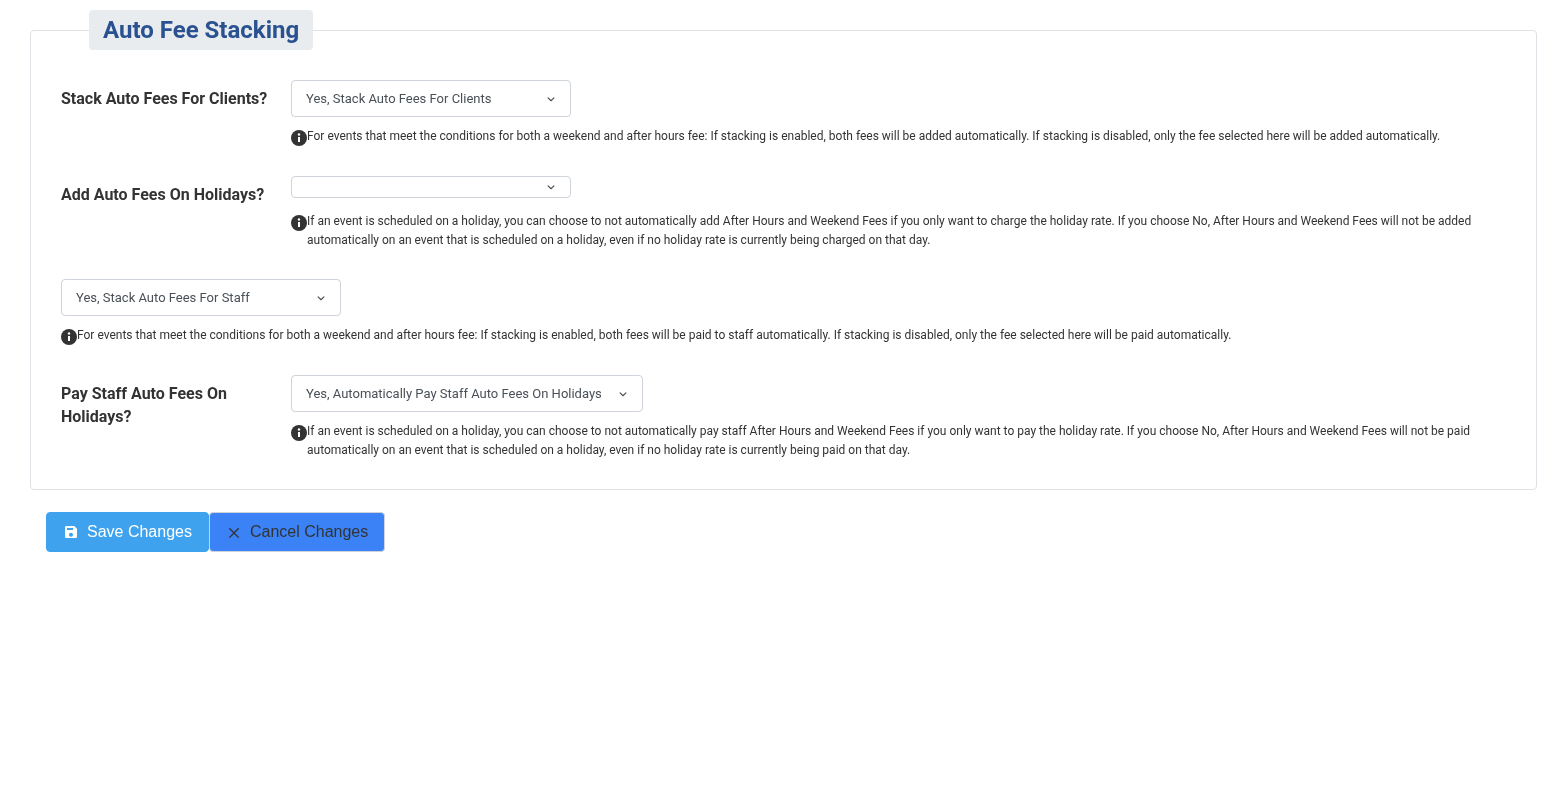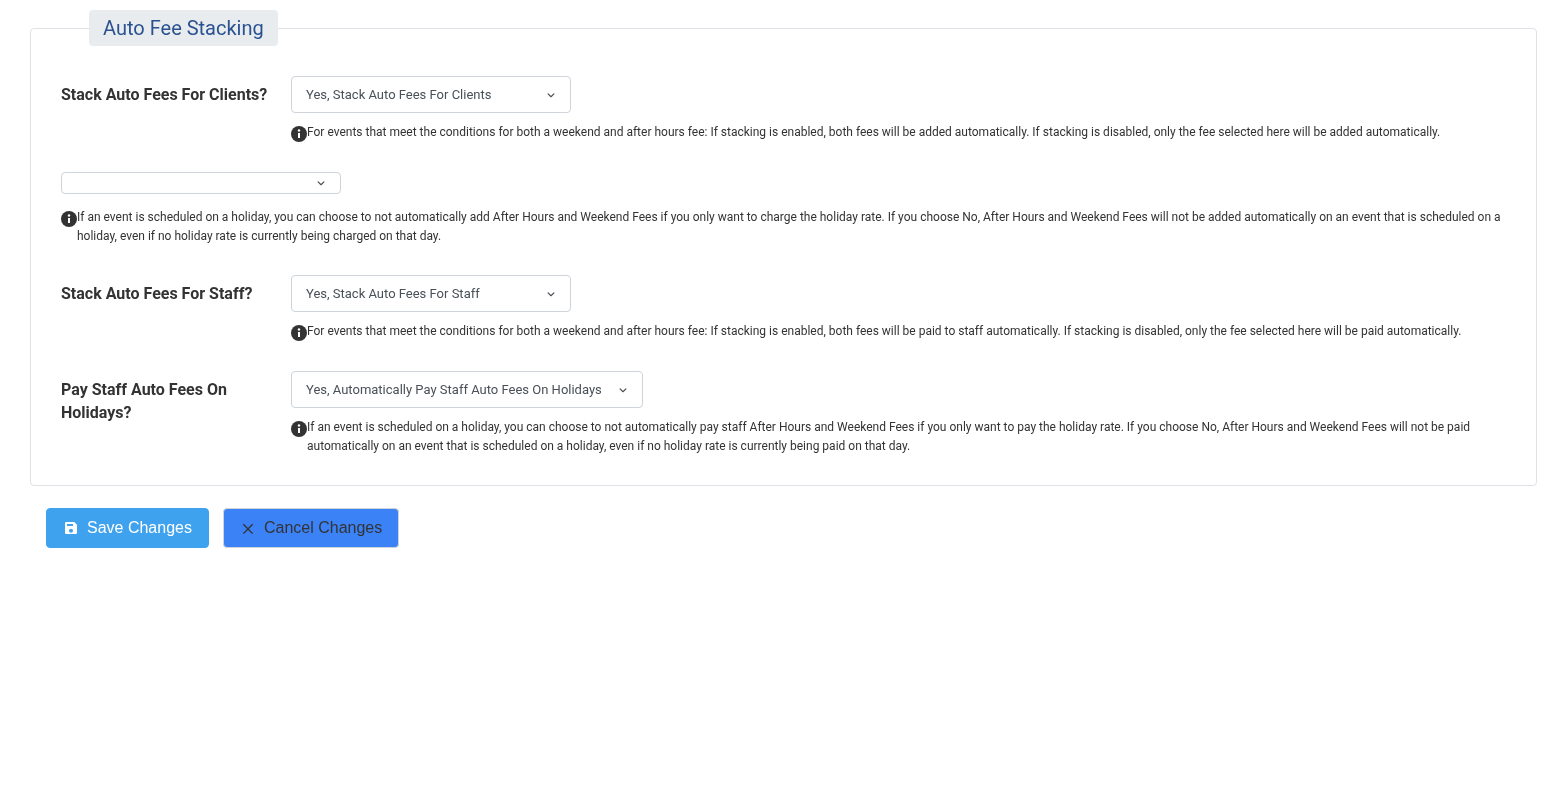--- a/index.html
+++ b/index.html
@@ -16,22 +16,22 @@
   fieldset.panel {
     border: 1px solid #dee2e6;
     border-radius: 4px;
     margin-top: 10px;
     padding: 30px 30px 30px 30px;
     position: relative;
   }
   legend.panel-title {
     background: #e9ecef;
     color: #2a5291;
-    font-size: 20px;
-    font-weight: 400;
+    font-size: 24px;
+    font-weight: 700;
     padding: 6px 14px;
     border-radius: 4px;
     margin-left: 28px;
     width: auto;
   }
   .form-row {
     display: flex;
     align-items: flex-start;
     margin-bottom: 30px;
   }
@@ -88,21 +88,20 @@
     height: 16px;
     margin-top: 3px;
     display: inline-flex;
     align-items: center;
     justify-content: center;
   }
   .help .info-icon svg { width: 16px; height: 16px; fill: #333; }
   .btnbar {
     margin-top: 22px;
     display: flex;
-    gap: 14px;
     padding-left: 16px;
     align-items: flex-end;
   }
   .btn {
     display: inline-flex;
     align-items: center;
     gap: 8px;
     border-radius: 4px;
     padding: 9px 16px;
     font-size: 16px;
@@ -150,20 +149,21 @@
                 <rect x="7" y="7" width="2" height="5" fill="#fff"></rect>
                 <circle cx="8" cy="4.5" r="1.2" fill="#fff"></circle>
               </svg>
           </span>
           <span>For events that meet the conditions for both a weekend and after hours fee: If stacking is enabled, both fees will be added automatically. If stacking is disabled, only the fee selected here will be added automatically.</span>
         </div>
       </div>
     </div>
 
     <div class="form-row">
+      <div class="lbl">Add Auto Fees On Holidays?</div>
       <div class="ctl">
         <div class="select">
           <span class="chev">
             <svg viewBox="0 0 24 24">
                 <path d="M7 10l5 5 5-5" fill="none" stroke="#495057" stroke-width="2" stroke-linecap="round" stroke-linejoin="round"></path>
               </svg>
           </span>
         </div>
         <div class="help">
           <span class="info-icon">
@@ -172,21 +172,20 @@
                 <rect x="7" y="7" width="2" height="5" fill="#fff"></rect>
                 <circle cx="8" cy="4.5" r="1.2" fill="#fff"></circle>
               </svg>
           </span>
           <span>If an event is scheduled on a holiday, you can choose to not automatically add After Hours and Weekend Fees if you only want to charge the holiday rate. If you choose No, After Hours and Weekend Fees will not be added automatically on an event that is scheduled on a holiday, even if no holiday rate is currently being charged on that day.</span>
         </div>
       </div>
     </div>
 
     <div class="form-row">
-      <div class="lbl">Stack Auto Fees For Staff?</div>
       <div class="ctl">
         <div class="select">
           <span>Yes, Stack Auto Fees For Staff</span>
           <span class="chev">
             <svg viewBox="0 0 24 24">
                 <path d="M7 10l5 5 5-5" fill="none" stroke="#495057" stroke-width="2" stroke-linecap="round" stroke-linejoin="round"></path>
               </svg>
           </span>
         </div>
         <div class="help">

